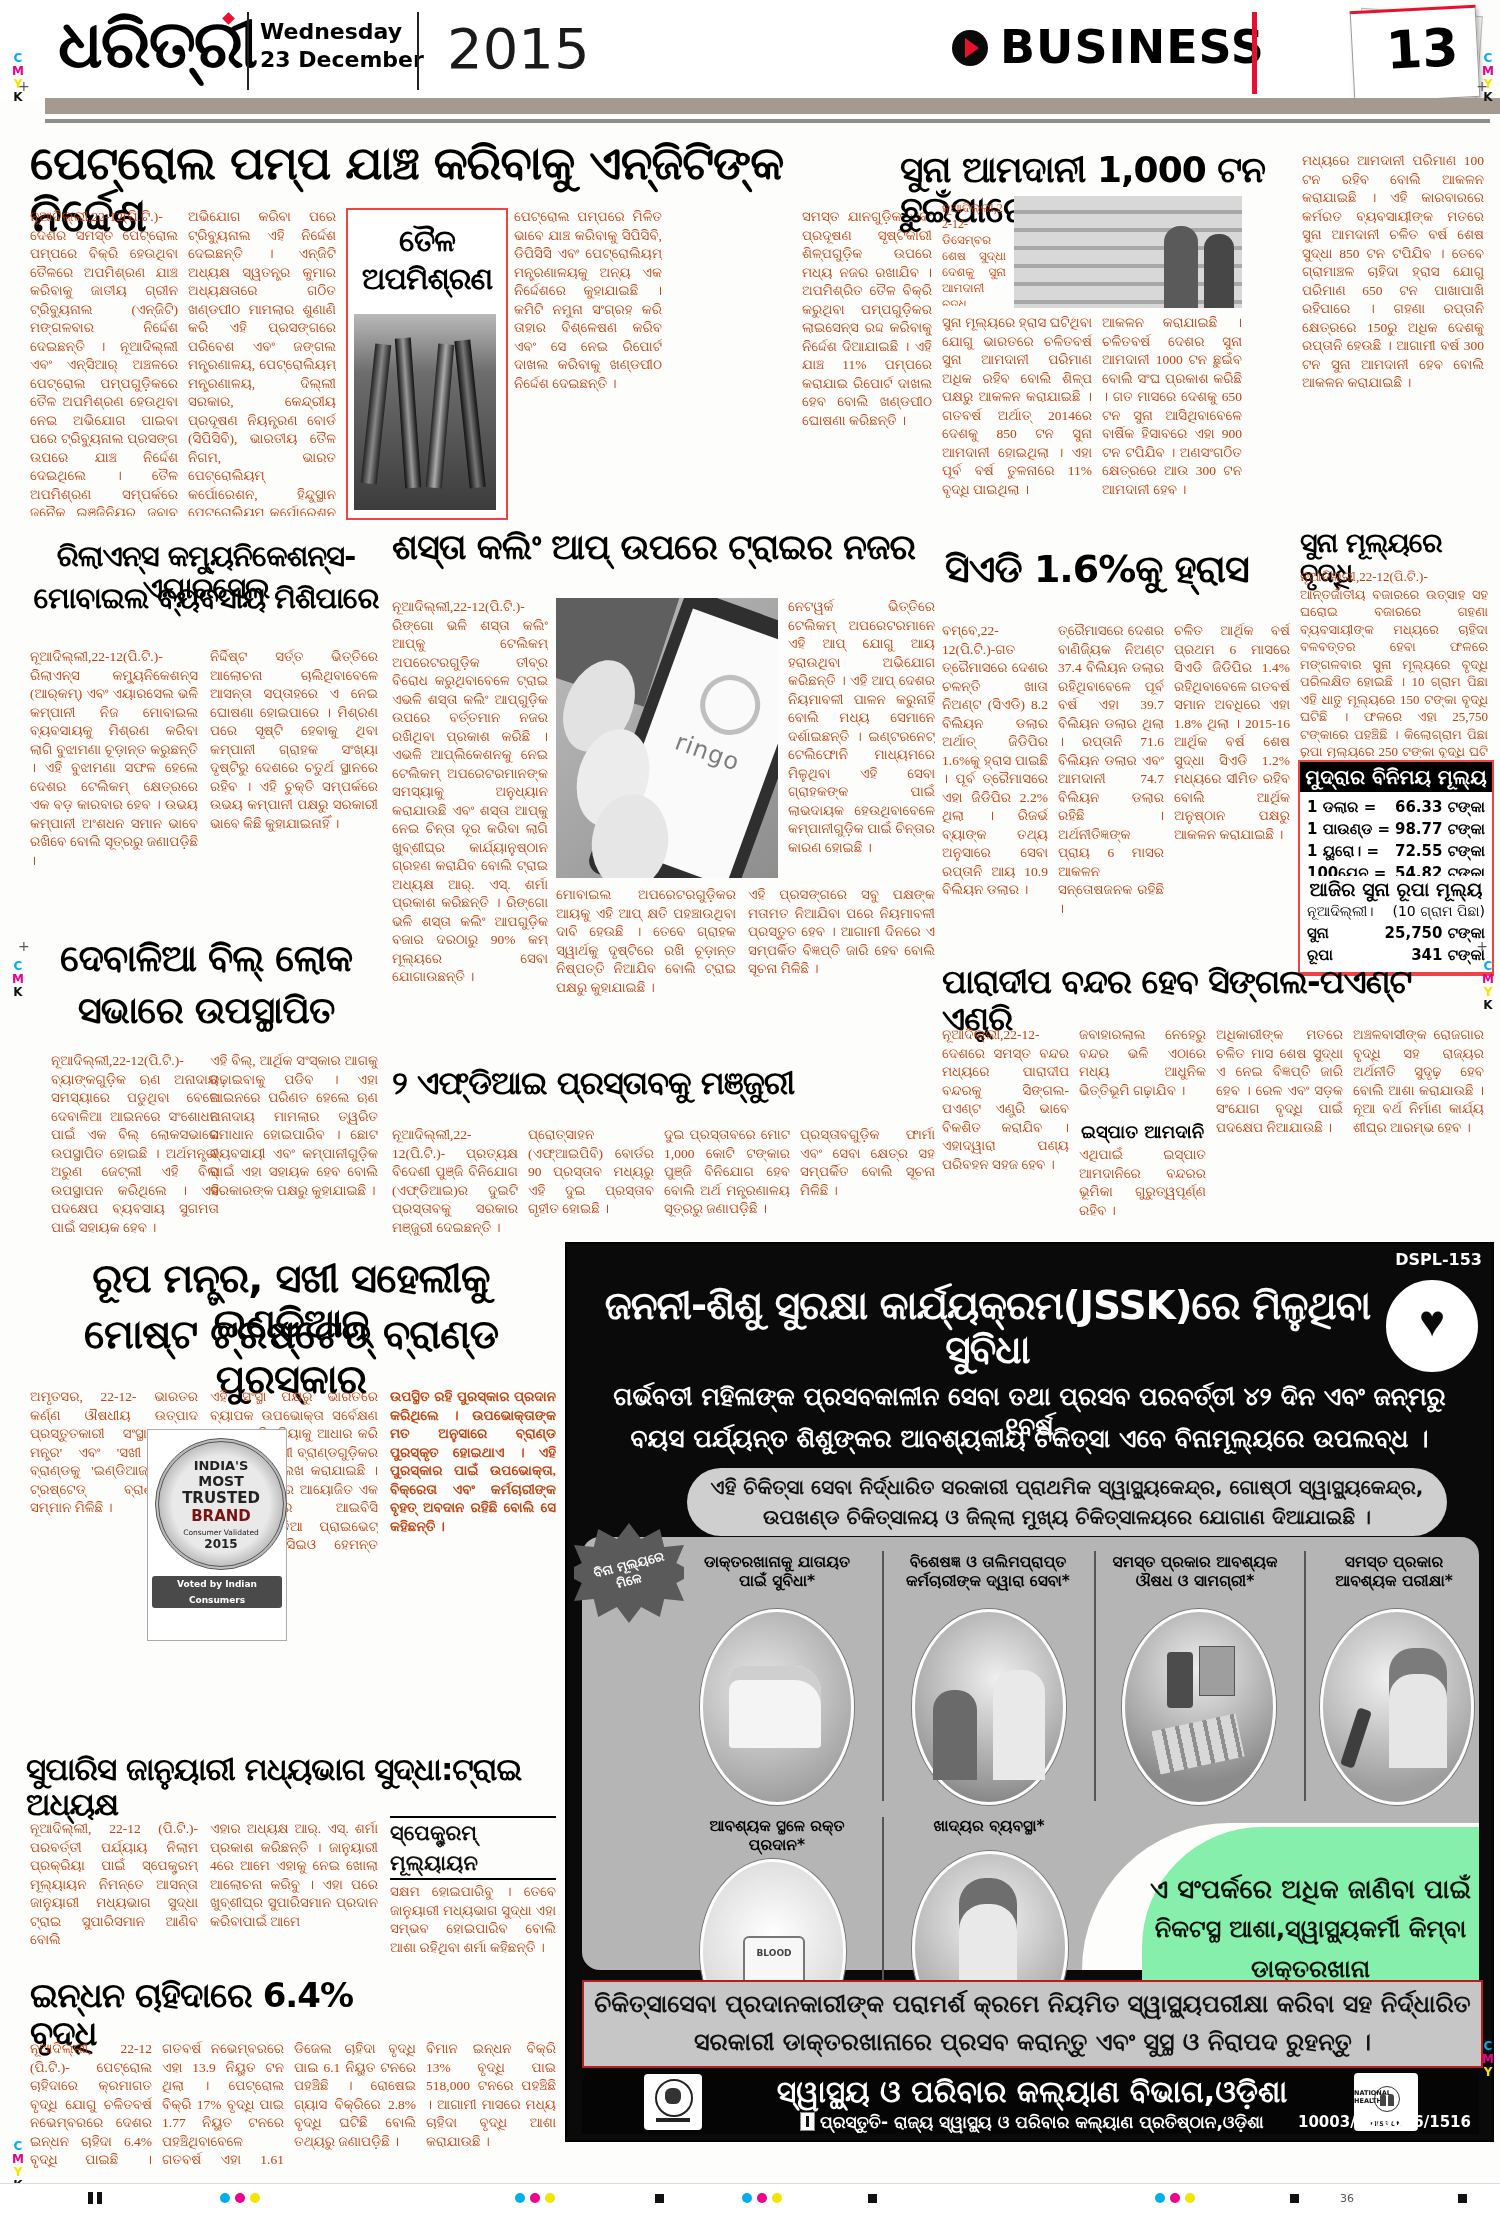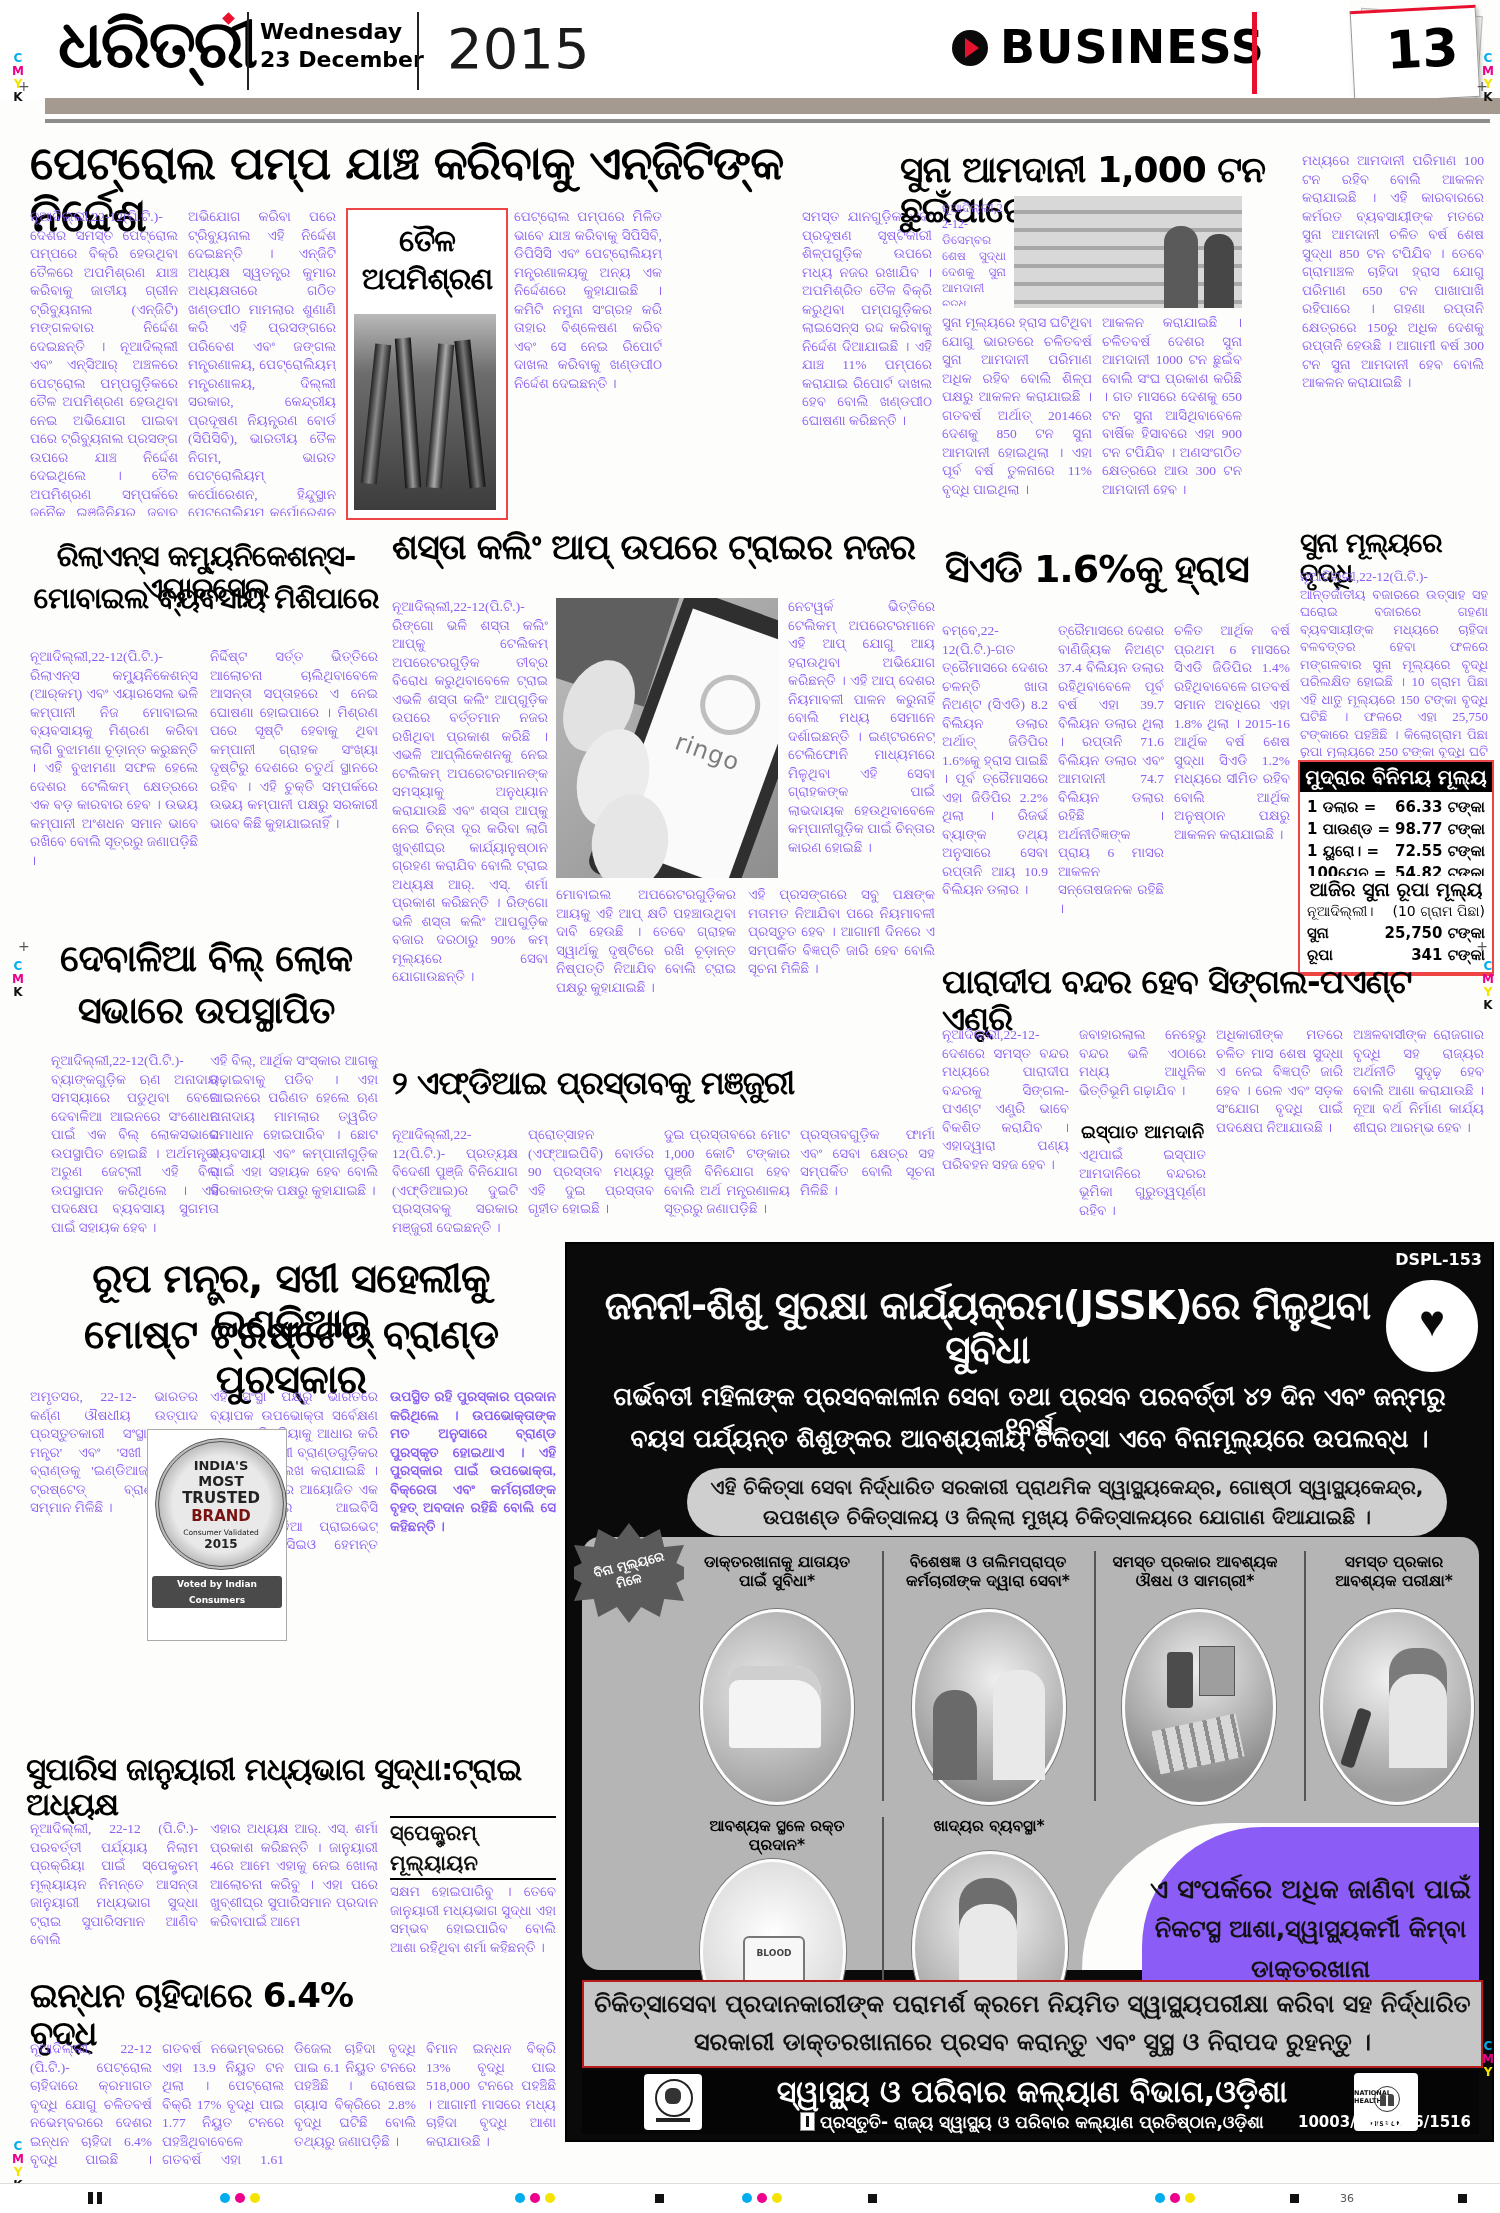--- a/index.html
+++ b/index.html
@@ -1,21 +1,21 @@
 <!DOCTYPE html>
 <html><head>
 <meta charset="utf-8">
 <style>
   html,body{margin:0;padding:0;background:#e8e8e4;}
   .page{position:relative;width:1500px;height:2213px;background:#fdfdfb;margin:0 auto;overflow:hidden;
         font-family:"Liberation Sans",sans-serif;color:#111;}
   .abs{position:absolute;}
   .hl{font-family:"DejaVu Sans",sans-serif;font-weight:bold;color:#000;letter-spacing:-1px;line-height:1.12;}
   .col{font-family:"Liberation Serif",serif;font-size:13.5px;line-height:18.5px;text-align:justify;
-       overflow:hidden;color:#8b5cf6;word-break:break-word;}
+       overflow:hidden;color:#c2410c;word-break:break-word;}
   .photo{background:#9a9a9a;overflow:hidden;}
   .rule-v{width:1.5px;background:#222;}
   .band{background:#a59a90;}
   .thinline{background:#8d8d8d;}
   .boxed{border:2px solid #ef4444;background:#fff;}
   .cmyk span{display:block;font:bold 12px/13px "DejaVu Sans",sans-serif;text-align:center;}
   .c-c{color:#00aeef}.c-m{color:#ec008c}.c-y{color:#f5e400}.c-k{color:#111}
   .cross{font:14px "DejaVu Sans",sans-serif;color:#555;}
   .dotrow{display:flex;gap:5px;align-items:center;}
   .dot{width:10px;height:10px;border-radius:50%;}
@@ -269,21 +269,21 @@
         <div class="abs" style="left:66px;top:128px;width:4px;height:40px;background:#888;"></div>
       </div>
       <div class="abs rule-v" style="left:300px;top:280px;height:220px;background:#555;"></div>
       <div class="abs svc-cap" style="left:322px;top:280px;width:170px;">ଖାଦ୍ୟର ବ୍ୟବସ୍ଥା*</div>
       <div class="abs ellipse" style="left:330px;top:314px;width:150px;height:188px;background:radial-gradient(circle at 50% 35%,#f3f3f3,#9f9f9f 80%);">
         <div class="abs" style="left:44px;top:24px;width:58px;height:120px;background:#e9e9e9;border-radius:26px 26px 8px 8px;box-shadow:inset 0 26px #6e6e6e;"></div>
         <div class="abs" style="left:26px;top:146px;width:96px;height:26px;background:repeating-linear-gradient(90deg,#fdfdfd 0 16px,#a8a8a8 16px 22px);border-radius:12px;"></div>
       </div>
 
       <div class="abs" style="left:500px;top:286px;width:397px;height:147px;background:#fdfdfb;border-radius:150px 0 0 0;"></div>
-      <div class="abs" style="left:560px;top:290px;width:337px;height:212px;background:#8b5cf6;border-radius:120px 0 18px 18px;">
+      <div class="abs" style="left:560px;top:290px;width:337px;height:212px;background:#86efac;border-radius:120px 0 18px 18px;">
         <div style="text-align:center;margin-top:42px;font:bold 26px/40px 'DejaVu Sans',sans-serif;">ଏ ସଂପର୍କରେ ଅଧିକ ଜାଣିବା ପାଇଁ</div>
         <div style="text-align:center;font:bold 24px/40px 'DejaVu Sans',sans-serif;">ନିକଟସ୍ଥ ଆଶା,ସ୍ୱାସ୍ଥ୍ୟକର୍ମୀ କିମ୍ବା ଡାକ୍ତରଖାନା</div>
         <div style="text-align:center;font:bold 26px/42px 'DejaVu Sans',sans-serif;">ସହ ଯୋଗାଯୋଗ କରନ୍ତୁ ।</div>
       </div>
     </div>
 
     <div class="abs" style="left:15px;top:736px;width:897px;height:84px;background:#c6c6c6;border:2px solid #b91c1c;">
       <div style="text-align:center;font:bold 24px/40px 'DejaVu Sans',sans-serif;margin-top:2px;">ଚିକିତ୍ସାସେବା ପ୍ରଦାନକାରୀଙ୍କ ପରାମର୍ଶ କ୍ରମେ ନିୟମିତ ସ୍ୱାସ୍ଥ୍ୟପରୀକ୍ଷା କରିବା ସହ ନିର୍ଦ୍ଧାରିତ</div>
       <div style="text-align:center;font:bold 24px/36px 'DejaVu Sans',sans-serif;">ସରକାରୀ ଡାକ୍ତରଖାନାରେ ପ୍ରସବ କରାନ୍ତୁ ଏବଂ ସୁସ୍ଥ ଓ ନିରାପଦ ରୁହନ୍ତୁ ।</div>
     </div>

